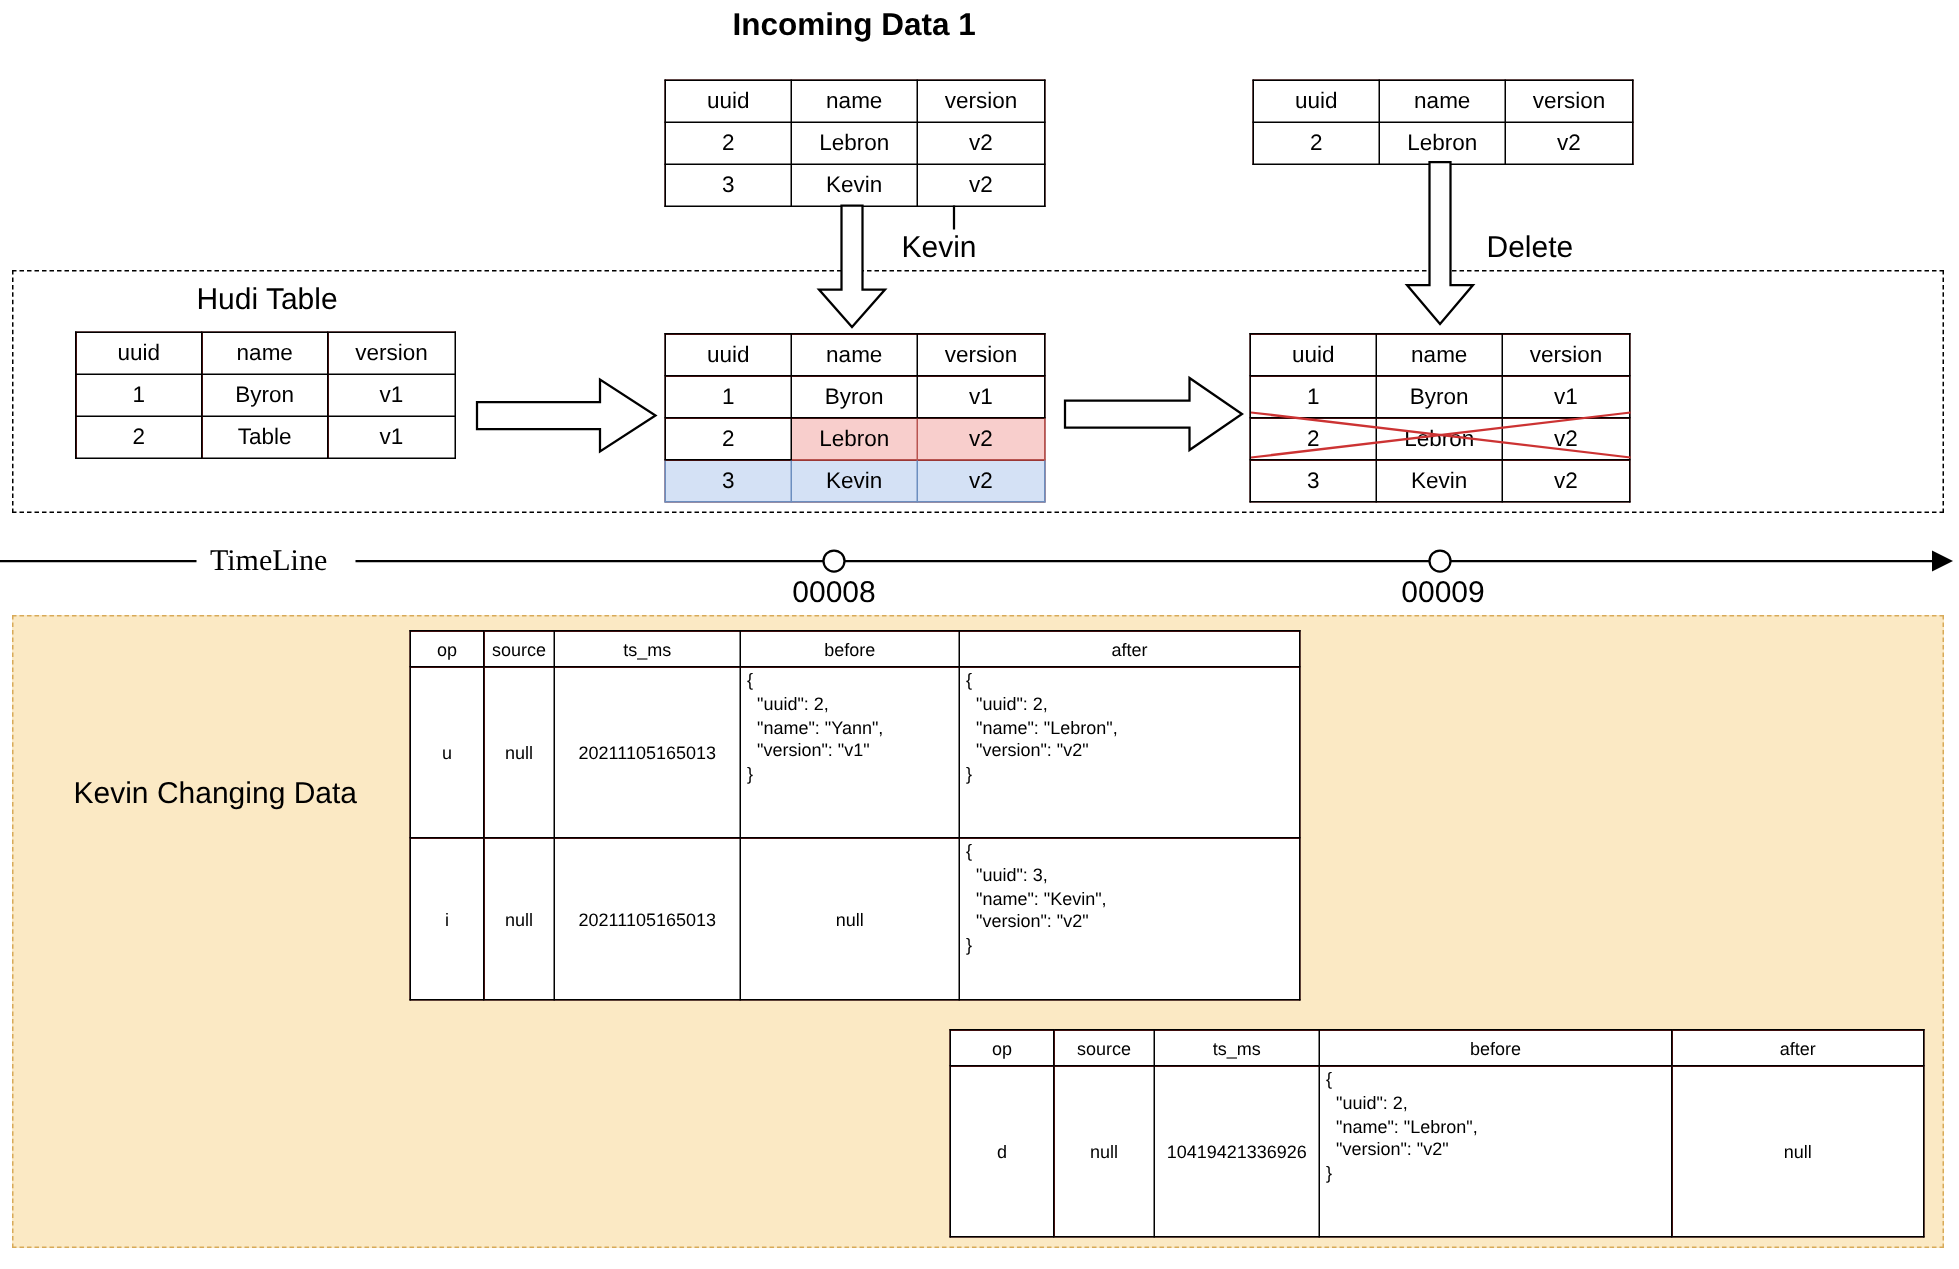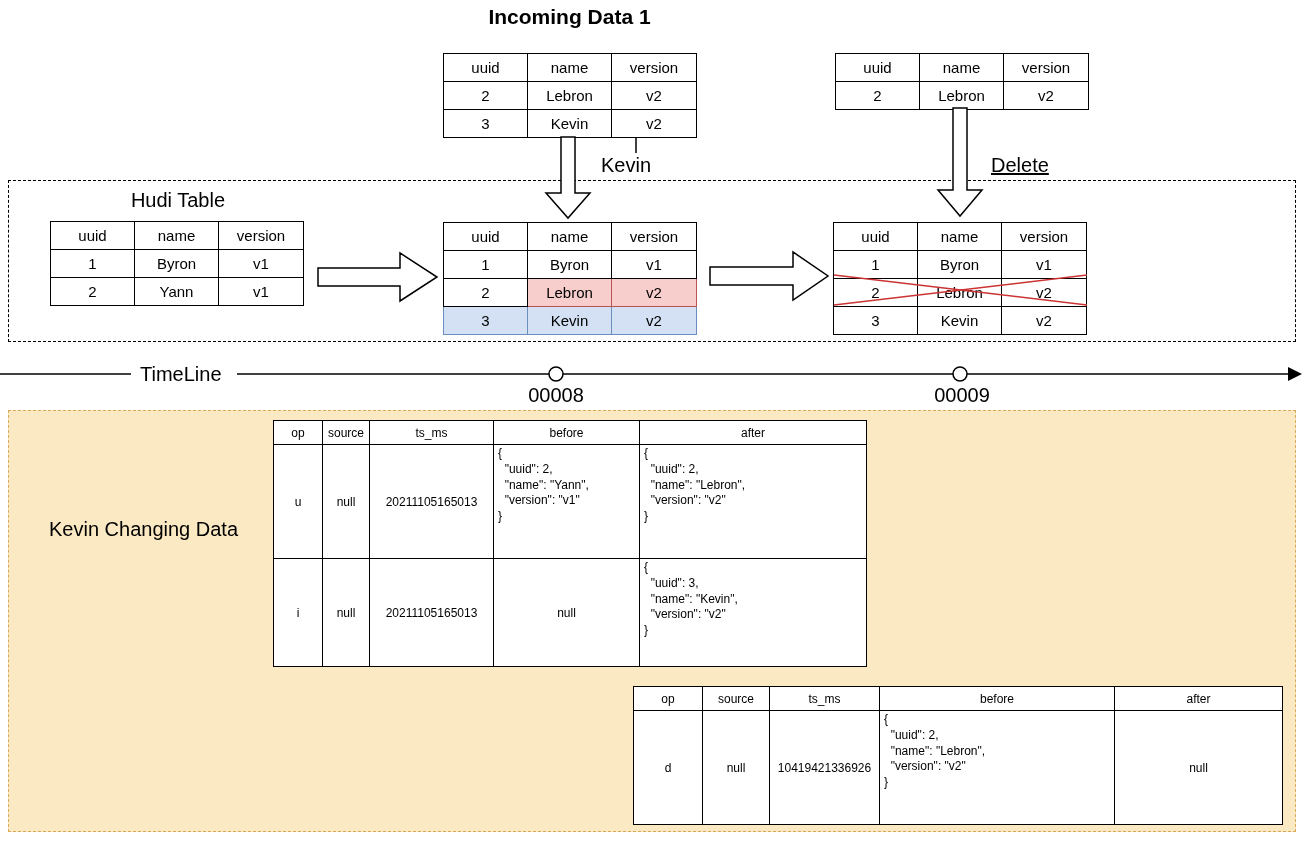--- a/index.html
+++ b/index.html
@@ -35,22 +35,22 @@
 <body>
 
 <div class="canvas">
 
   <div class="dashedbox" style="left:8px; top:180px; width:1288px; height:162px;"></div>
   <div class="yellowbox" style="left:8px; top:410px; width:1288px; height:422px;"></div>
 
   <div class="lbl title" style="left:443px; top:5px; width:253px;">Incoming Data 1</div>
   <div class="lbl big center" style="left:78px; top:189px; width:200px;">Hudi Table</div>
   <div class="lbl big" style="left:601px; top:154px;">Kevin</div>
-  <div class="lbl big" style="left:991px; top:154px;text-decoration:underline;">Delete</div>
-  <div class="lbl big" style="left:140px; top:363px;">TimeLine</div>
+  <div class="lbl big" style="left:991px; top:154px;">Delete</div>
+  <div class="lbl big" style="left:140px; top:363px;font-family:Liberation Serif, serif;">TimeLine</div>
   <div class="lbl big center" style="left:516px; top:384px; width:80px;">00008</div>
   <div class="lbl big center" style="left:922px; top:384px; width:80px;">00009</div>
   <div class="lbl big" style="left:49px; top:518px;">Kevin Changing Data</div>
 
   <table class="mini" style="left:443px; top:53px;">
     <colgroup>
         <col style="width:84px">
         <col style="width:84px">
         <col style="width:85px">
       </colgroup>
@@ -105,21 +105,21 @@
       <td>name</td>
       <td>version</td>
     </tr>
     <tr>
       <td>1</td>
       <td>Byron</td>
       <td>v1</td>
     </tr>
     <tr>
       <td>2</td>
-      <td>Yann</td>
+      <td>Table</td>
       <td>v1</td>
     </tr>
   </tbody>
     </table>
 
   <table class="mini" style="left:443px; top:222px;">
     <colgroup>
         <col style="width:84px">
         <col style="width:84px">
         <col style="width:85px">

